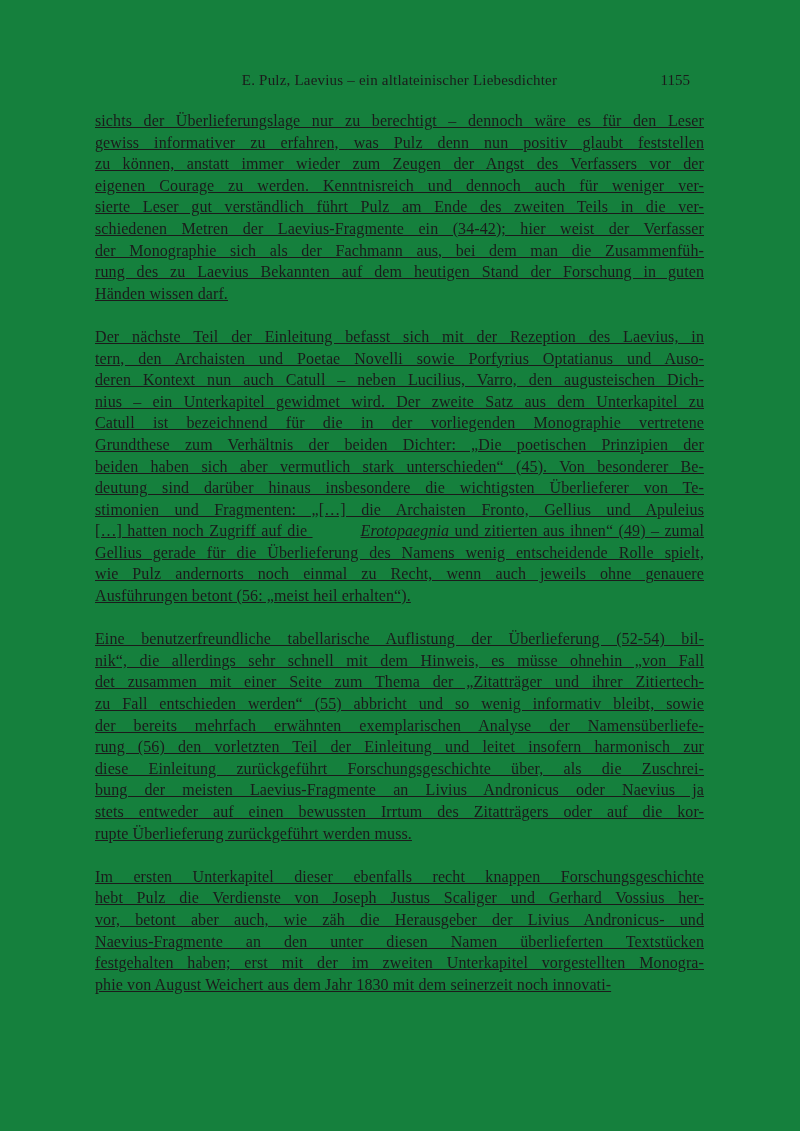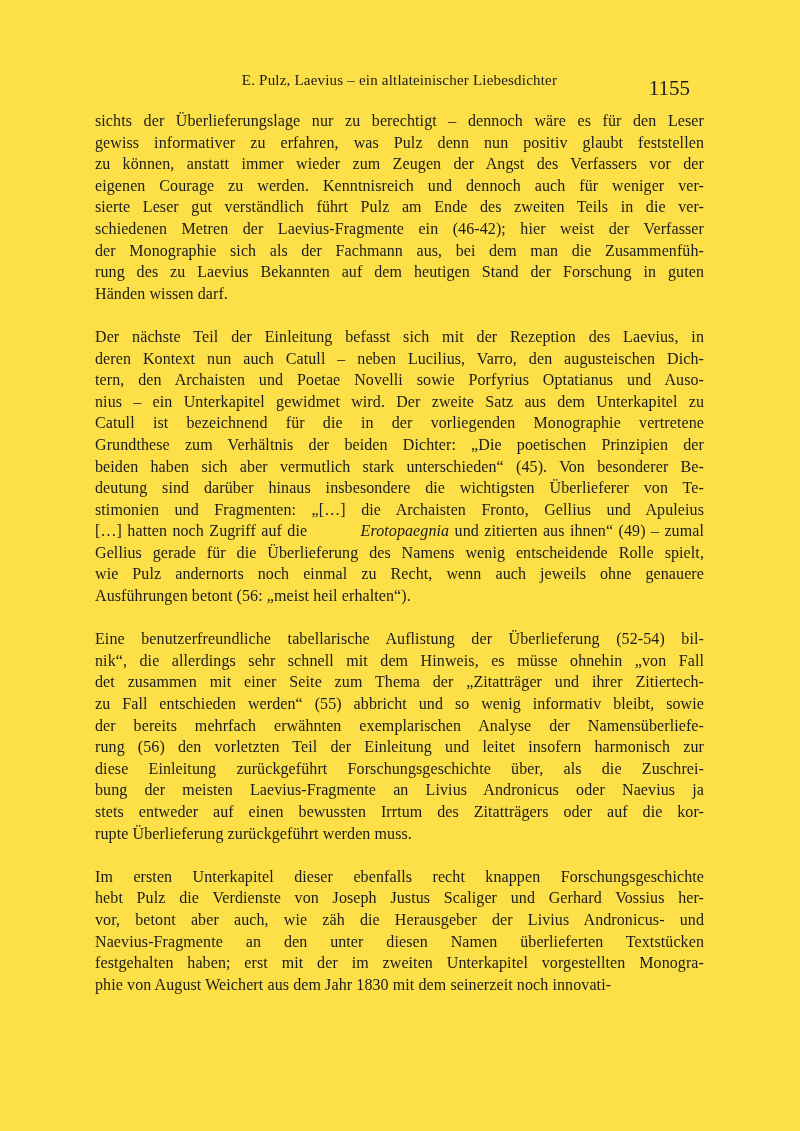--- a/index.html
+++ b/index.html
@@ -4,43 +4,43 @@
 <style>
   html, body {
     margin: 0;
     padding: 0;
     background: #ffffff;
   }
   .sheet {
     position: relative;
     width: 800px;
     height: 1131px;
-    background: #fde047;
+    background: #15803d;
     color: #1b1b1b;
     font-family: "Liberation Serif", "DejaVu Serif", serif;
     overflow: hidden;
   }
   .running-header {
     position: absolute;
     left: 95px;
     top: 70px;
     width: 609px;
     height: 20px;
     font-size: 15px;
     line-height: 20px;
   }
   .header-title {
     text-align: center;
     letter-spacing: 0.2px;
   }
   .folio {
     position: absolute;
-    top: 8px;
+    top: 0;
     right: 14px;
-    font-size: 21px;
+    font-size: 15px;
     line-height: 20px;
   }
   .text-block {
     position: absolute;
     left: 95px;
     top: 110px;
     width: 609px;
     font-size: 16px;
     line-height: 21.6px;
     letter-spacing: 0.1px;
@@ -48,20 +48,21 @@
   .paragraph {
     margin: 0 0 21.6px 0;
   }
   .paragraph:last-child {
     margin-bottom: 8px;
   }
   .line {
     text-align: justify;
     text-align-last: justify;
     overflow: hidden;
+    text-decoration: underline;
   }
   .line.last {
     text-align-last: left;
   }
   .line i {
     font-style: italic;
     margin-left: 48px;
   }
 </style>
 </head>
@@ -72,29 +73,29 @@
     <div class="header-title">E. Pulz, Laevius – ein altlateinischer Liebesdichter</div>
     <div class="folio">1155</div>
   </div>
   <div class="text-block" id="text-block">
       <div class="paragraph">
         <div class="line">sichts der Überlieferungslage nur zu berechtigt – dennoch wäre es für den Leser</div>
         <div class="line">gewiss informativer zu erfahren, was Pulz denn nun positiv glaubt feststellen</div>
         <div class="line">zu können, anstatt immer wieder zum Zeugen der Angst des Verfassers vor der</div>
         <div class="line">eigenen Courage zu werden. Kenntnisreich und dennoch auch für weniger ver-</div>
         <div class="line">sierte Leser gut verständlich führt Pulz am Ende des zweiten Teils in die ver-</div>
-        <div class="line">schiedenen Metren der Laevius-Fragmente ein (46-42); hier weist der Verfasser</div>
+        <div class="line">schiedenen Metren der Laevius-Fragmente ein (34-42); hier weist der Verfasser</div>
         <div class="line">der Monographie sich als der Fachmann aus, bei dem man die Zusammenfüh-</div>
         <div class="line">rung des zu Laevius Bekannten auf dem heutigen Stand der Forschung in guten</div>
         <div class="line last">Händen wissen darf.</div>
       </div>
       <div class="paragraph">
         <div class="line">Der nächste Teil der Einleitung befasst sich mit der Rezeption des Laevius, in</div>
+        <div class="line">tern, den Archaisten und Poetae Novelli sowie Porfyrius Optatianus und Auso-</div>
         <div class="line">deren Kontext nun auch Catull – neben Lucilius, Varro, den augusteischen Dich-</div>
-        <div class="line">tern, den Archaisten und Poetae Novelli sowie Porfyrius Optatianus und Auso-</div>
         <div class="line">nius – ein Unterkapitel gewidmet wird. Der zweite Satz aus dem Unterkapitel zu</div>
         <div class="line">Catull ist bezeichnend für die in der vorliegenden Monographie vertretene</div>
         <div class="line">Grundthese zum Verhältnis der beiden Dichter: „Die poetischen Prinzipien der</div>
         <div class="line">beiden haben sich aber vermutlich stark unterschieden“ (45). Von besonderer Be-</div>
         <div class="line">deutung sind darüber hinaus insbesondere die wichtigsten Überlieferer von Te-</div>
         <div class="line">stimonien und Fragmenten: „[…] die Archaisten Fronto, Gellius und Apuleius</div>
         <div class="line">[…] hatten noch Zugriff auf die <i>Erotopaegnia</i> und zitierten aus ihnen“ (49) – zumal</div>
         <div class="line">Gellius gerade für die Überlieferung des Namens wenig entscheidende Rolle spielt,</div>
         <div class="line">wie Pulz andernorts noch einmal zu Recht, wenn auch jeweils ohne genauere</div>
         <div class="line last">Ausführungen betont (56: „meist heil erhalten“).</div>

